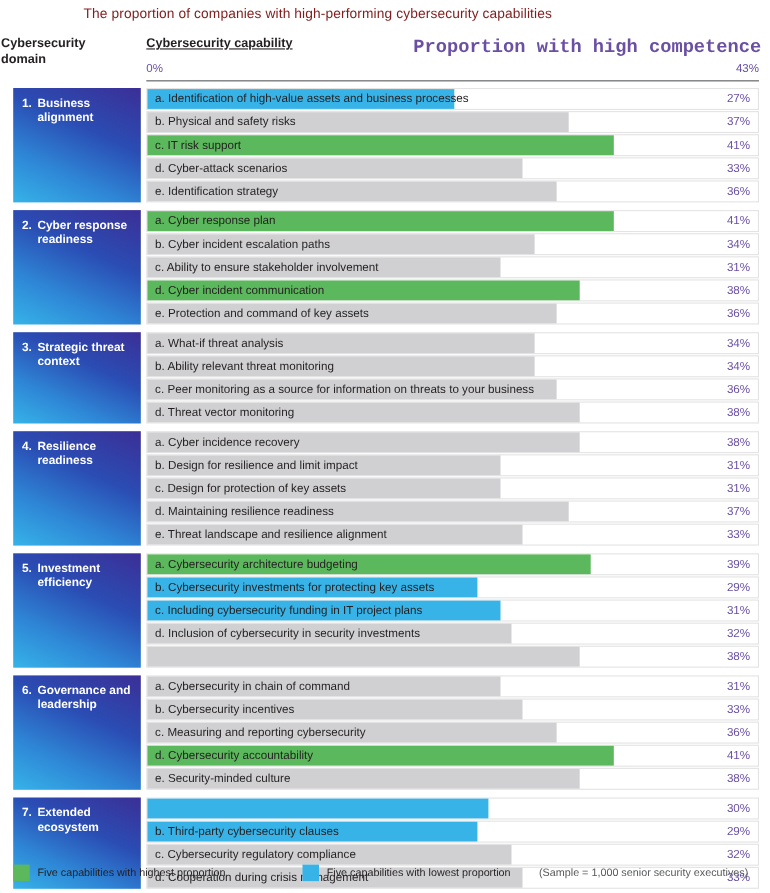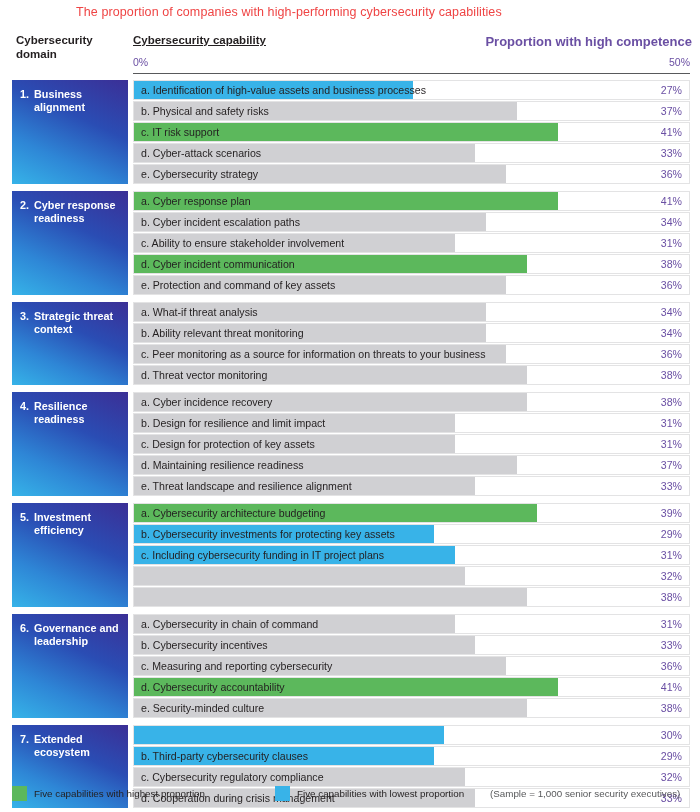--- a/index.html
+++ b/index.html
@@ -12,56 +12,57 @@
     color: #231f20;
     overflow: hidden;
     position: relative;
   }
 
   
   .chart-title {
     position: absolute;
     left: 76px; top: 5px;
     font-size: 12.5px;
-    color: #ef4444;
+    color: #7f1d1d;
     letter-spacing: 0.1px;
     white-space: nowrap;
   }
 
   
   .head {
     position: absolute;
     left: 0; top: 34px;
     width: 700px; height: 40px;
   }
   .head-domain {
     position: absolute;
-    left: 16px; top: 0;
+    left: 1px; top: 0;
     width: 116px;
     font-size: 11.5px;
     font-weight: bold;
     line-height: 13.5px;
     color: #231f20;
   }
   .head-capability {
     position: absolute;
     left: 133px; top: 0;
     font-size: 11.5px;
     font-weight: bold;
     color: #231f20;
     white-space: nowrap;
     text-decoration: underline;
   }
   .head-proportion {
     position: absolute;
     right: 8px; top: 0;
-    font-size: 13px;
+    font-size: 17px;
     font-weight: bold;
     color: #6a4fa3;
     white-space: nowrap;
+    font-family: Liberation Mono, monospace;
   }
   .axis {
     position: absolute;
     left: 133px; top: 22px;
     width: 557px; height: 17px;
     border-bottom: 1.4px solid #58595b;
   }
   .axis-min {
     position: absolute;
     left: 0; top: 0;
@@ -182,21 +183,21 @@
 <body>
 
 <div class="chart-title">The proportion of companies with high-performing cybersecurity capabilities</div>
 
 <div class="head">
   <div class="head-domain">Cybersecurity domain</div>
   <div class="head-capability">Cybersecurity capability</div>
   <div class="head-proportion">Proportion with high competence</div>
   <div class="axis">
     <span class="axis-min">0%</span>
-    <span class="axis-max">50%</span>
+    <span class="axis-max">43%</span>
   </div>
 </div>
 
 <div class="body-area" id="body-area">
     <div class="domain-group">
       <div class="domain-box"><span class="domain-num">1.</span><span class="domain-label">Business alignment</span></div>
       <div class="rows">
         <div class="row">
           <div class="bar low" style="width: 279.18px;"></div>
           <div class="row-label">a. Identification of high-value assets and business processes</div>
@@ -212,21 +213,21 @@
           <div class="row-label">c. IT risk support</div>
           <div class="row-value">41%</div>
         </div>
         <div class="row">
           <div class="bar" style="width: 341.22px;"></div>
           <div class="row-label">d. Cyber-attack scenarios</div>
           <div class="row-value">33%</div>
         </div>
         <div class="row">
           <div class="bar" style="width: 372.24px;"></div>
-          <div class="row-label">e. Cybersecurity strategy</div>
+          <div class="row-label">e. Identification strategy</div>
           <div class="row-value">36%</div>
         </div>
       </div>
     </div>
     <div class="domain-group">
       <div class="domain-box"><span class="domain-num">2.</span><span class="domain-label">Cyber response readiness</span></div>
       <div class="rows">
         <div class="row">
           <div class="bar high" style="width: 423.94px;"></div>
           <div class="row-label">a. Cyber response plan</div>
@@ -322,20 +323,21 @@
           <div class="row-label">b. Cybersecurity investments for protecting key assets</div>
           <div class="row-value">29%</div>
         </div>
         <div class="row">
           <div class="bar low" style="width: 320.54px;"></div>
           <div class="row-label">c. Including cybersecurity funding in IT project plans</div>
           <div class="row-value">31%</div>
         </div>
         <div class="row">
           <div class="bar" style="width: 330.88px;"></div>
+          <div class="row-label">d. Inclusion of cybersecurity in security investments</div>
           <div class="row-value">32%</div>
         </div>
         <div class="row">
           <div class="bar" style="width: 392.92px;"></div>
           <div class="row-value">38%</div>
         </div>
       </div>
     </div>
     <div class="domain-group">
       <div class="domain-box"><span class="domain-num">6.</span><span class="domain-label">Governance and leadership</span></div>

